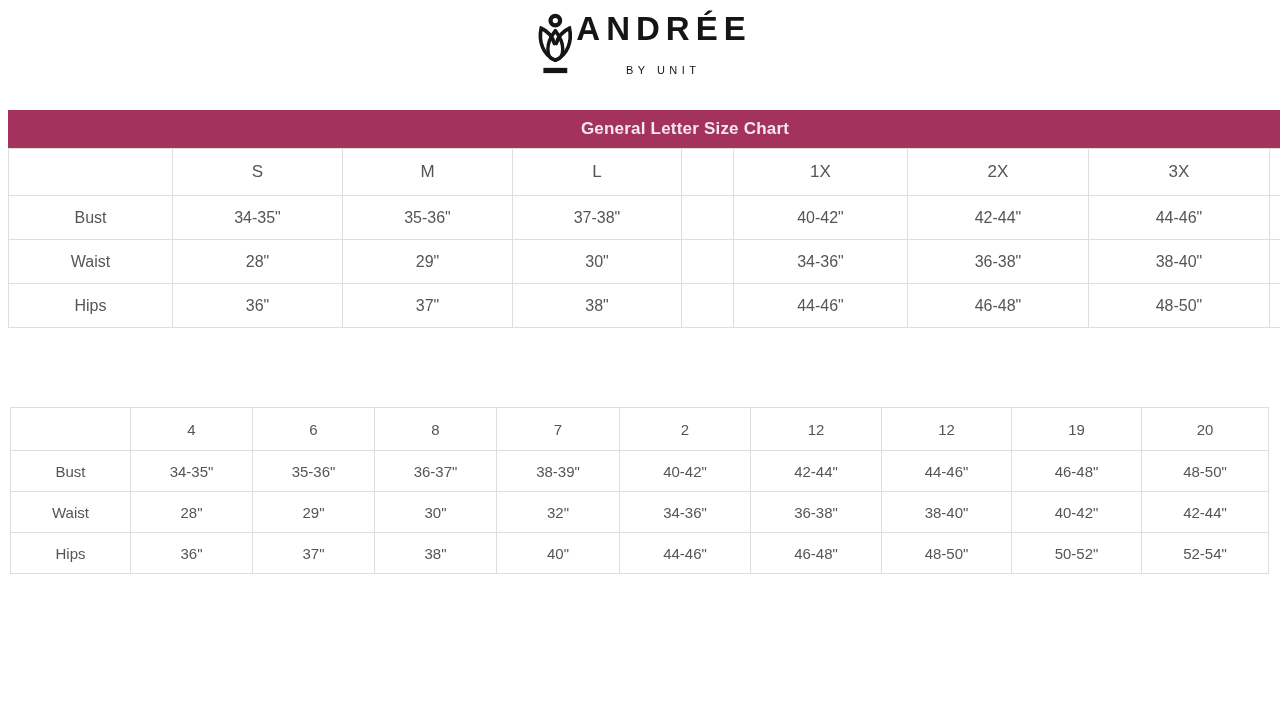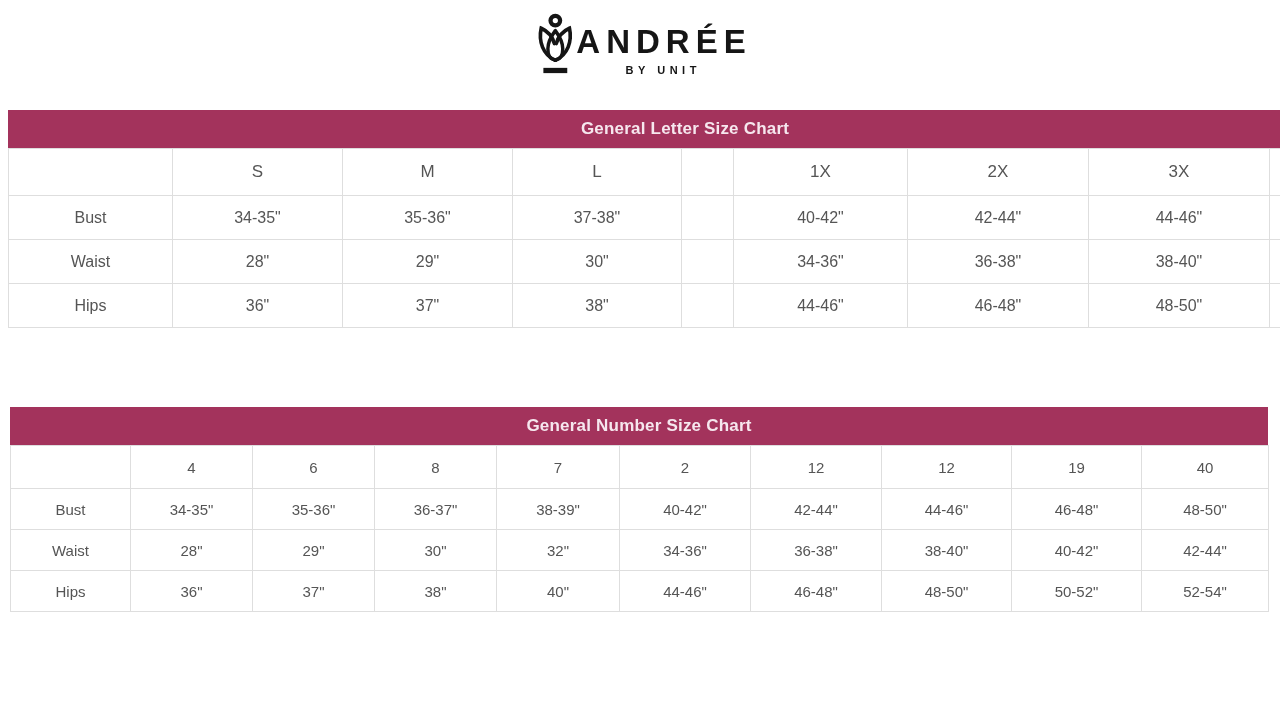--- a/index.html
+++ b/index.html
@@ -7,32 +7,32 @@
     width:1280px; height:720px;
     background:#ffffff;
     overflow:hidden;
     font-family:"Liberation Sans", sans-serif;
   }
   .page { position:relative; width:1280px; height:720px; }
 
   
   .logo {
     position:absolute; top:12px; left:50%; transform:translateX(-50%);
-    display:flex; align-items:flex-end; 
+    display:flex; align-items:flex-start; 
     cursor:pointer;
   }
   .logo-icon svg { display:block; }
   .logo-text { display:flex; flex-direction:column; align-items:center; }
   .brand-name {
     font-size:33px; font-weight:700; color:#151515;
     letter-spacing:6px; margin-right:-6px; line-height:1.05;
   }
   .brand-sub {
-    font-size:11px; font-weight:700; color:#151515;
-    letter-spacing:4.5px; margin-right:-4.5px; margin-top:4px;
+    font-size:11px; font-weight:400; color:#151515;
+    letter-spacing:4.5px; margin-right:-4.5px; margin-top:17px;
   }
 
   
   .size-chart { position:absolute; }
   #letter-chart { left:8px;  top:110px; width:1354px; }
   #number-chart { left:10px; top:407px; width:1258px; }
 
   .table-title-bar {
     height:38px; background:#A3335C; color:#F6E7EE;
     display:flex; align-items:center; justify-content:center;
@@ -133,21 +133,20 @@
             <td>44-46"</td>
             <td>46-48"</td>
             <td>48-50"</td>
             <td></td>
           </tr>
         </tbody>
       </table>
   </div>
 
   <div class="size-chart" id="number-chart">
-    <div class="table-title-bar">General Number Size Chart</div>
     <table id="number-table">
         <colgroup>
           <col style="width: 120px;">
           <col style="width: 122px;">
           <col style="width: 122px;">
           <col style="width: 122px;">
           <col style="width: 123px;">
           <col style="width: 131px;">
           <col style="width: 131px;">
           <col style="width: 130px;">
@@ -158,21 +157,21 @@
           <tr>
             <th></th>
             <th>4</th>
             <th>6</th>
             <th>8</th>
             <th>7</th>
             <th>2</th>
             <th>12</th>
             <th>12</th>
             <th>19</th>
-            <th>40</th>
+            <th>20</th>
           </tr>
         </thead>
         <tbody>
           <tr>
             <td>Bust</td>
             <td>34-35"</td>
             <td>35-36"</td>
             <td>36-37"</td>
             <td>38-39"</td>
             <td>40-42"</td>

